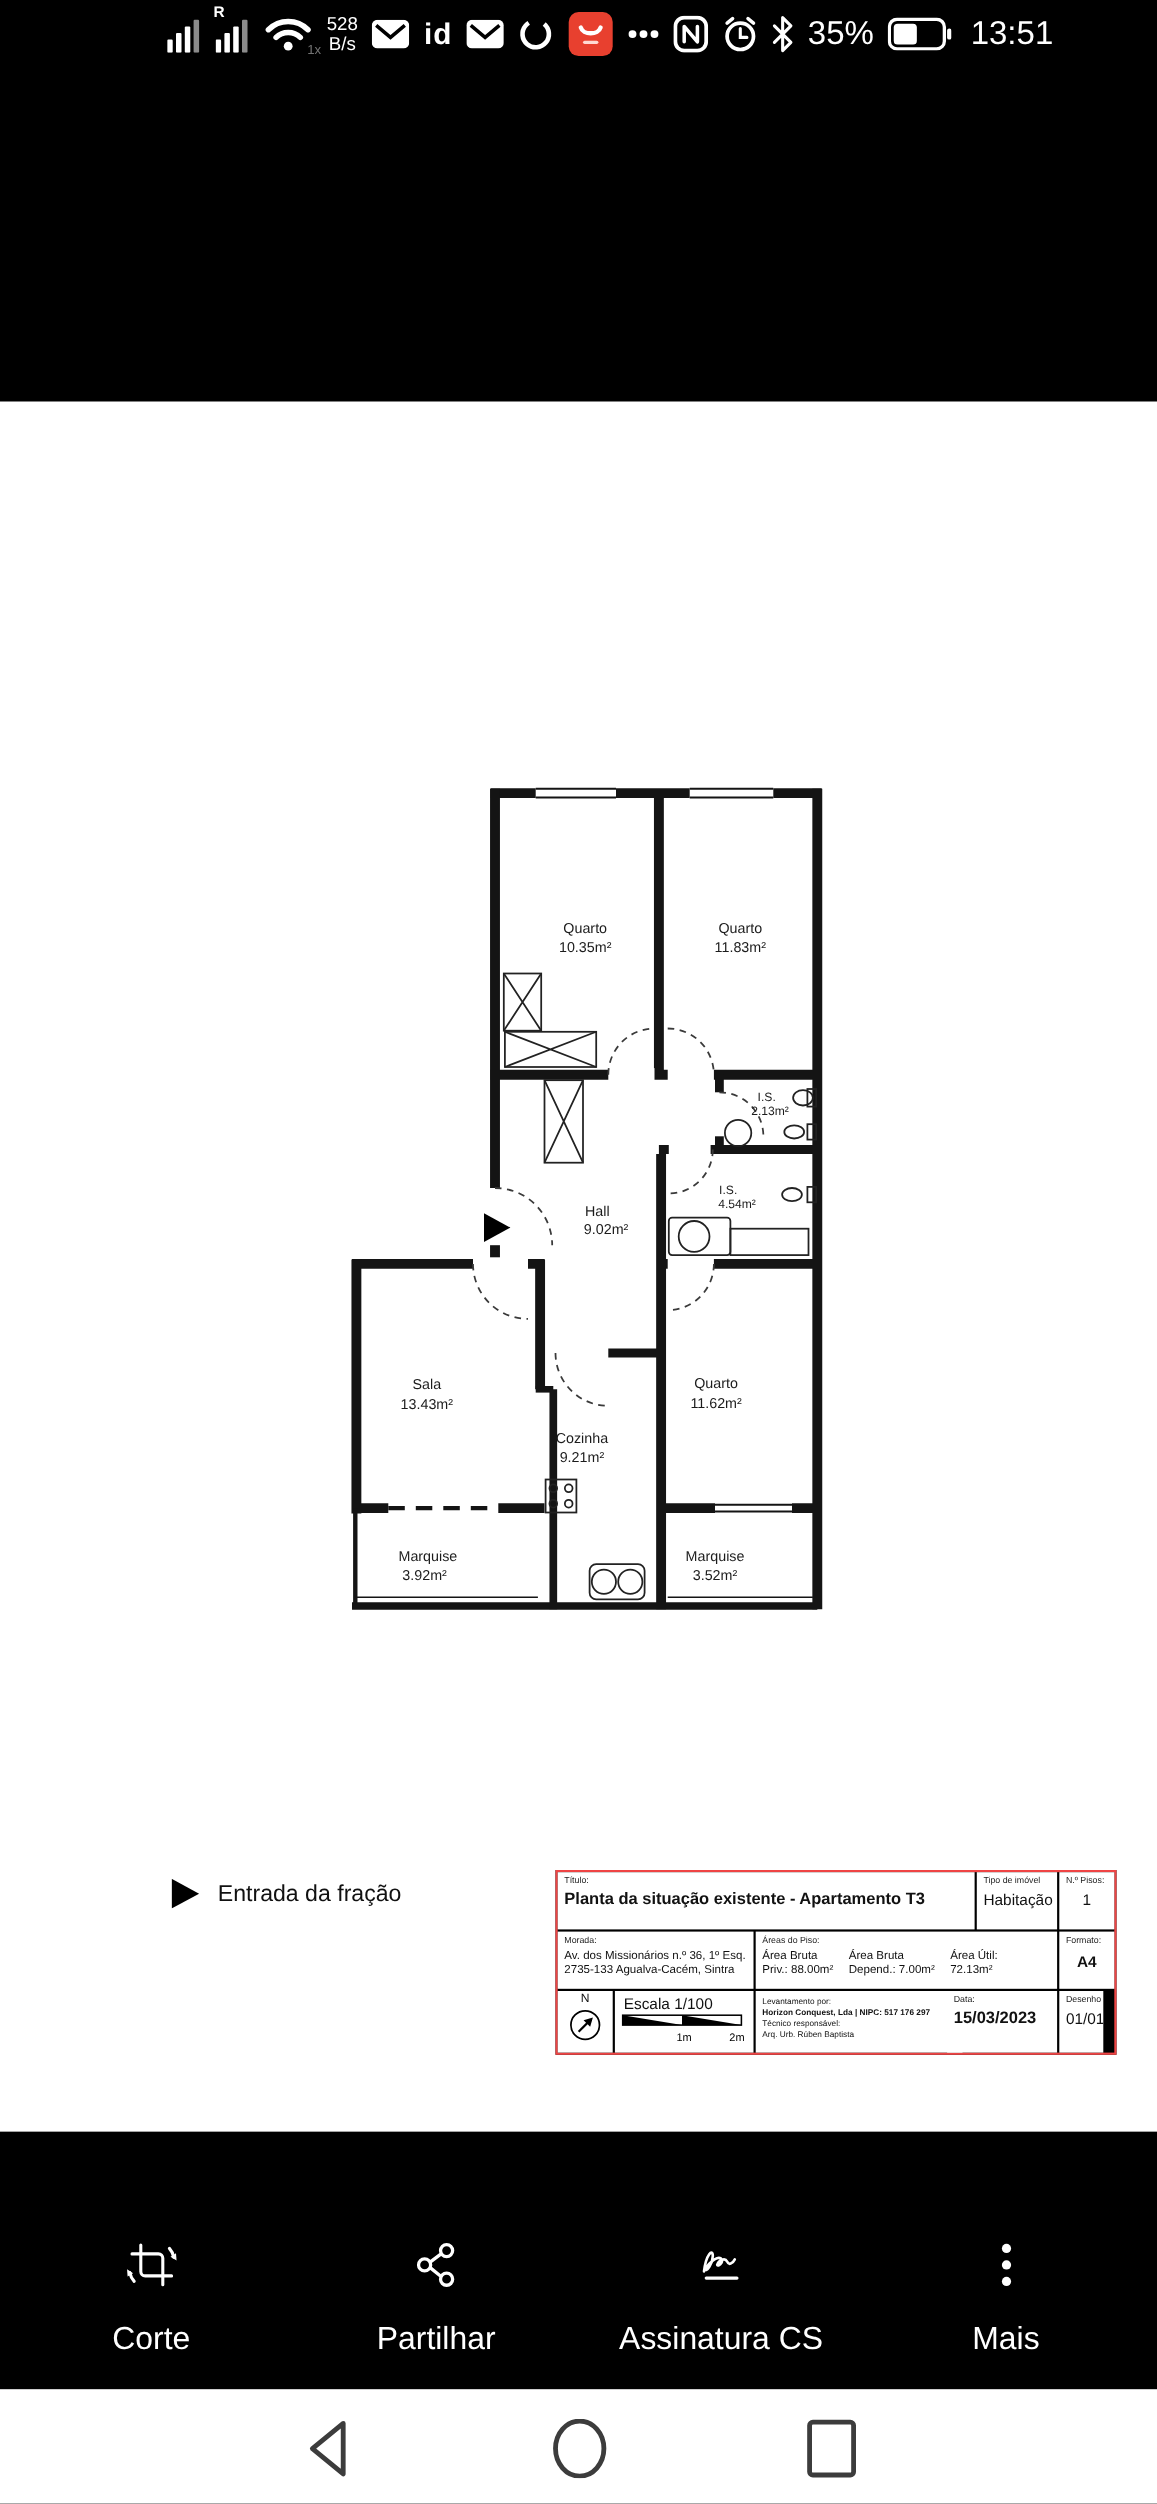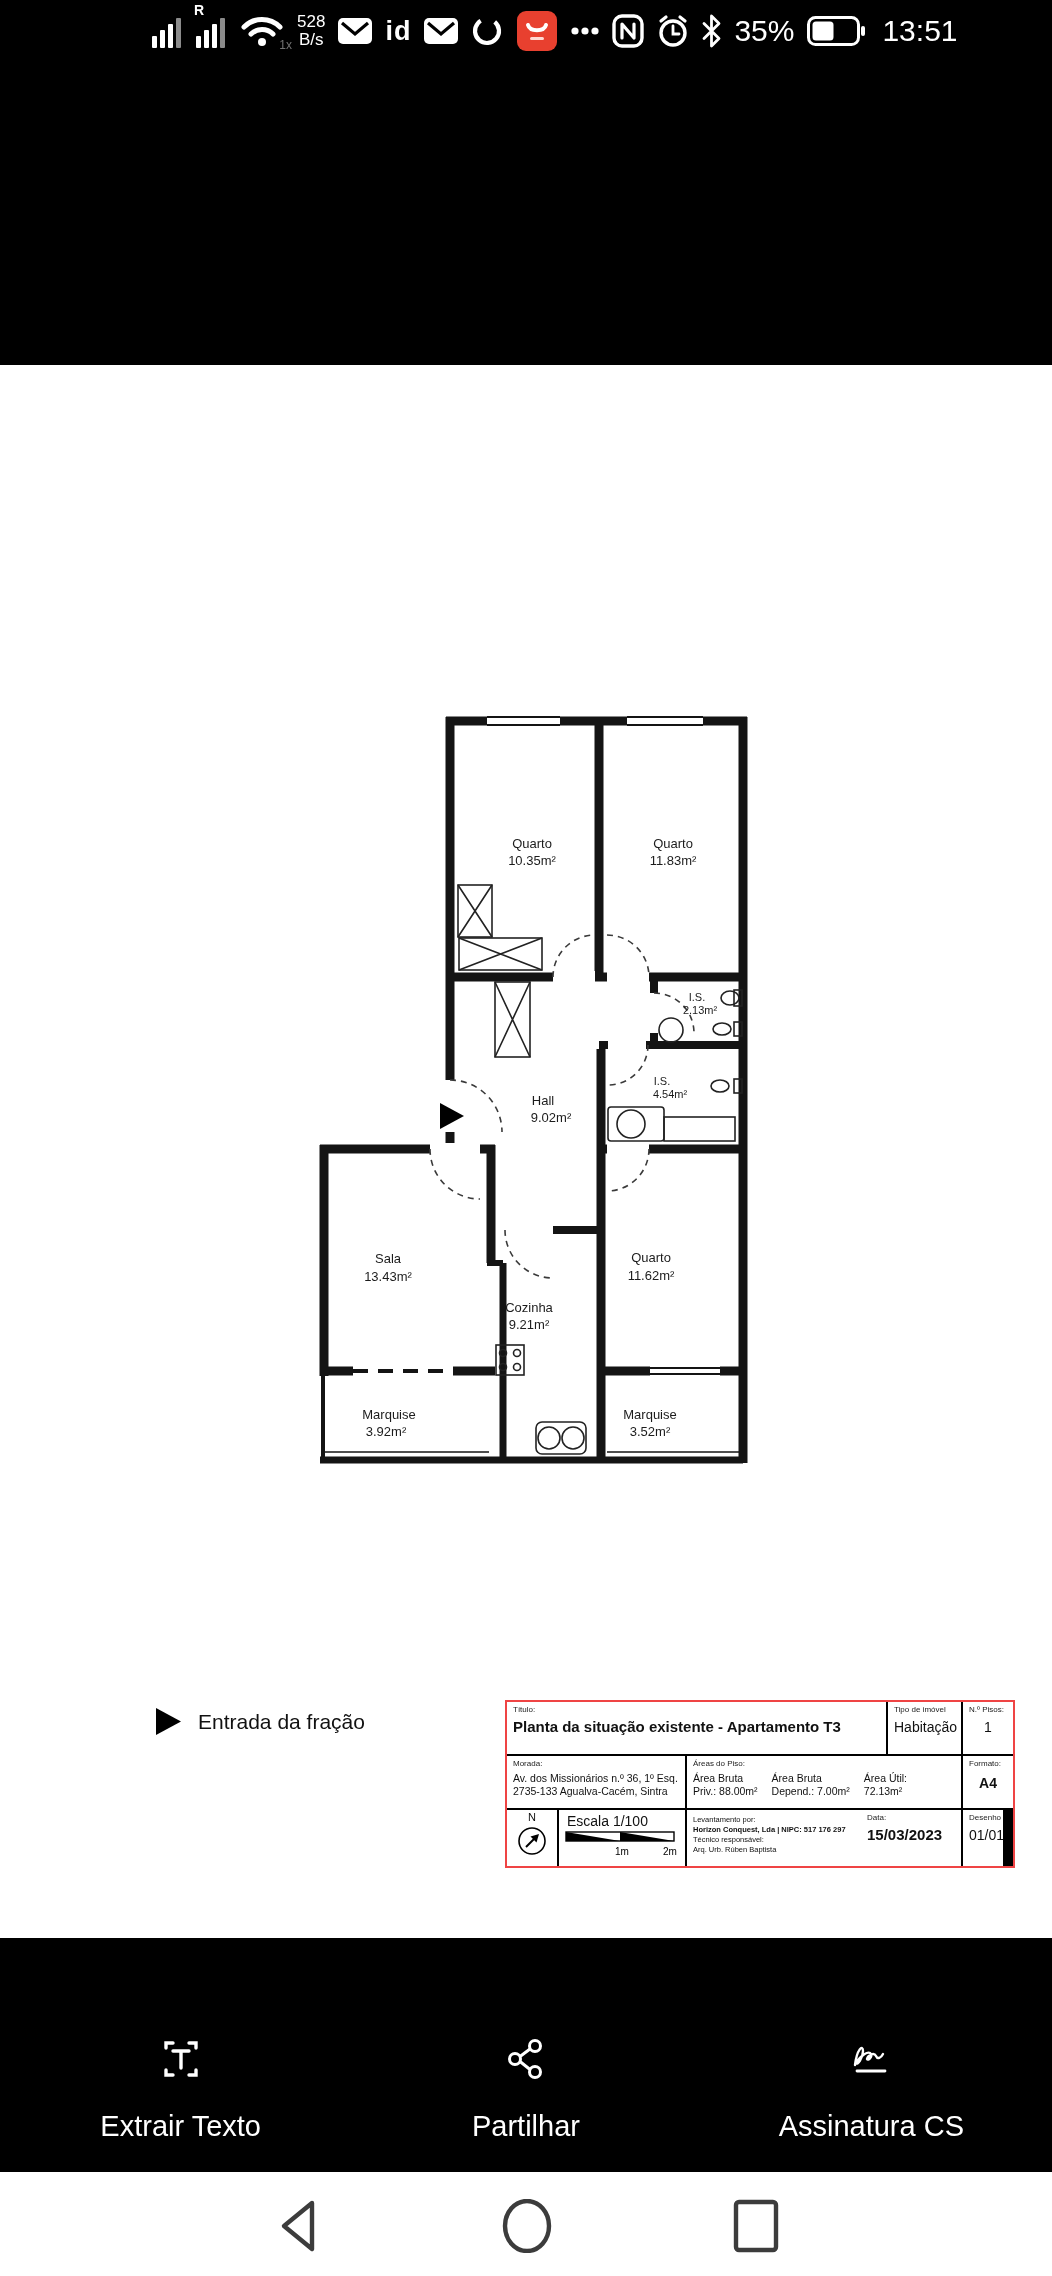--- a/index.html
+++ b/index.html
@@ -365,26 +365,30 @@
     <div class="tb-cell" style="left:456px;top:108px;width:40px;height:56px;">
       <div class="tb-label">Desenho</div>
       <div class="tb-value-md tb-value-center">01/01</div>
     </div>
   </div>
 </main>
 
 <nav class="toolbar">
   <button class="tool-btn">
     <span>
-      <svg width="48" height="48" viewBox="0 0 48 48" fill="none" stroke="#fff" stroke-width="3.4" stroke-linecap="round">
-        <path d="M9 13 V8 h7 M39 13 V8 h-7 M9 35 v5 h7 M39 35 v5 h-7"></path>
-        <path d="M16 16 h16 M24 16 v17"></path>
-      </svg>
-    </span>
-    <span class="tool-label">Extrair Texto</span>
+      <svg width="48" height="48" viewBox="0 0 48 48" fill="none" stroke="#fff" stroke-width="2.8" stroke-linecap="round" stroke-linejoin="round">
+        <path d="M14 6 v24 a4 4 0 0 0 4 4 h24"></path>
+        <path d="M6 14 h24 a4 4 0 0 1 4 4 v24"></path>
+        <path d="M40 9 a17 17 0 0 1 4 8"></path>
+          <polygon points="46.5,20 41,16.5 46,13.5" fill="#fff" stroke="none"></polygon>
+        <path d="M8 39 a17 17 0 0 1 -4 -8"></path>
+          <polygon points="1.5,28 7,31.5 2,34.5" fill="#fff" stroke="none"></polygon>
+      </svg>
+    </span>
+    <span class="tool-label">Corte</span>
   </button>
   <button class="tool-btn">
     <span>
       <svg width="48" height="48" viewBox="0 0 48 48" fill="none" stroke="#fff" stroke-width="3">
         <circle cx="33" cy="11" r="5.5"></circle>
           <circle cx="13" cy="24" r="5.5"></circle>
           <circle cx="33" cy="37" r="5.5"></circle>
         <path d="M18 21.5 L28 14 M18 26.5 L28 34.5"></path>
       </svg>
     </span>
@@ -392,20 +396,30 @@
   </button>
   <button class="tool-btn">
     <span>
       <svg width="48" height="48" viewBox="0 0 48 48" fill="none" stroke="#fff" stroke-width="2.4" stroke-linecap="round" stroke-linejoin="round">
         <path d="M8 30 C 10 14 16 9 16 16 C 16 23 10 31 9 28 C 14 20 22 15 24 19 C 25.5 22 21 26 20 24 C 21 20 27 17 29 21 C 30.5 24.5 34 23 36 19"></path>
         <path d="M10 36 H38" stroke-width="2.8"></path>
       </svg>
     </span>
     <span class="tool-label">Assinatura CS</span>
   </button>
+  <button class="tool-btn">
+    <span>
+      <svg width="48" height="48" viewBox="0 0 48 48">
+          <circle cx="24" cy="9" r="4.2" fill="#fff"></circle>
+          <circle cx="24" cy="24" r="4.2" fill="#fff"></circle>
+          <circle cx="24" cy="39" r="4.2" fill="#fff"></circle>
+        </svg>
+    </span>
+    <span class="tool-label">Mais</span>
+  </button>
 </nav>
 
 <div class="sysnav">
   <button class="nav-btn nav-back">
     <svg width="46" height="54" viewBox="0 0 46 54">
         <path d="M36 4 L8 27 L36 50 Z" fill="none" stroke="#3c3c3c" stroke-width="4.4" stroke-linejoin="round"></path>
       </svg>
   </button>
   <button class="nav-btn nav-home">
     <svg width="56" height="54" viewBox="0 0 56 54">

